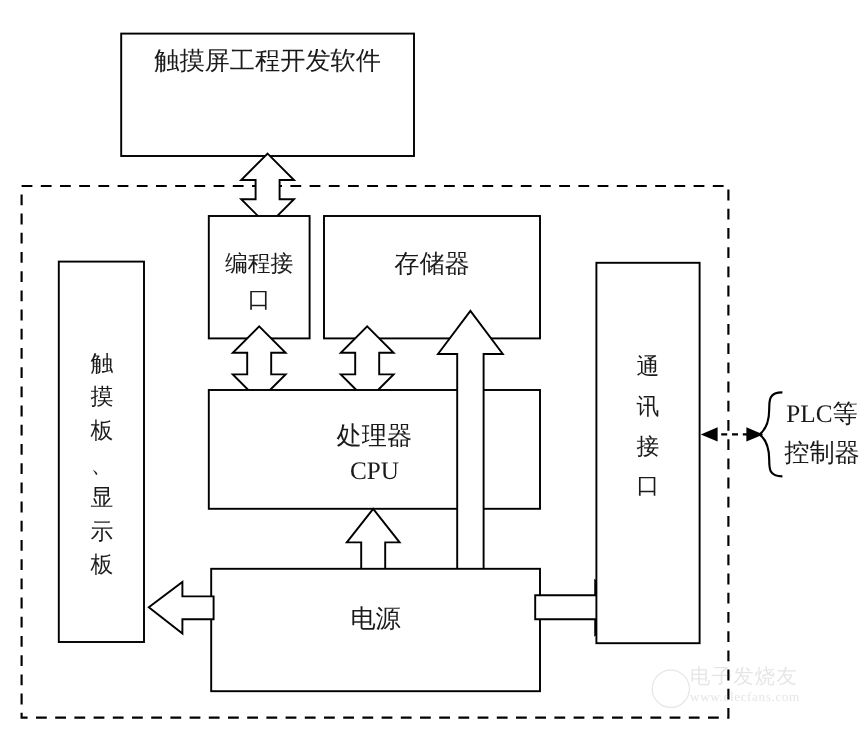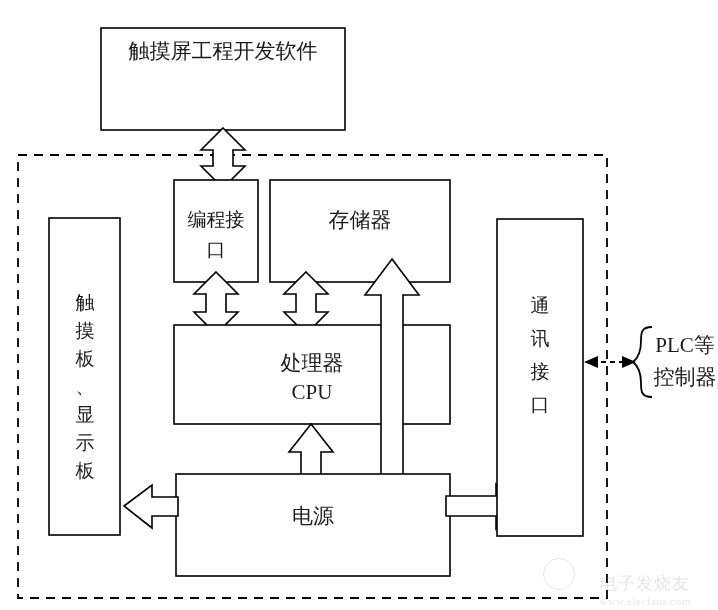--- a/index.html
+++ b/index.html
@@ -11,21 +11,20 @@
     width: 718px;
     height: 610px;
     font-family: "Liberation Serif", "DejaVu Serif", serif;
     overflow: hidden;
     position: relative;
   }
   #diagram-root {
     position: relative;
     width: 644px;
     height: 610px;
-    text-align: center;
   }
   svg.diagram {
     position: absolute;
     top: 0;
     left: 0;
     width: 718px;
     height: 610px;
   }
   .box-outline {
     fill: #ffffff;
@@ -83,21 +82,20 @@
     height: 52px;
     opacity: 0.17;
     pointer-events: none;
   }
   .wm-text {
     font-family: "Liberation Serif", "DejaVu Serif", serif;
     font-size: 17px;
     color: #6a6a7a;
     letter-spacing: 1px;
     white-space: nowrap;
-    margin-top: 20px;
   }
   .wm-url {
     font-family: Liberation Serif, serif;
     font-size: 11px;
     color: #6a6a7a;
     letter-spacing: 0.5px;
     white-space: nowrap;
   }
   .wm-logo {
     position: absolute;

